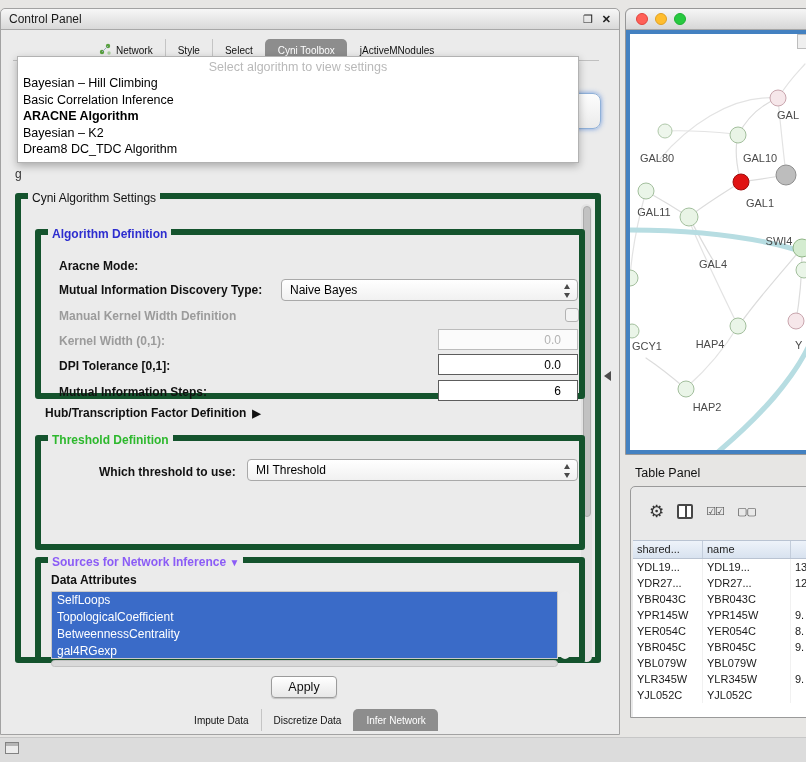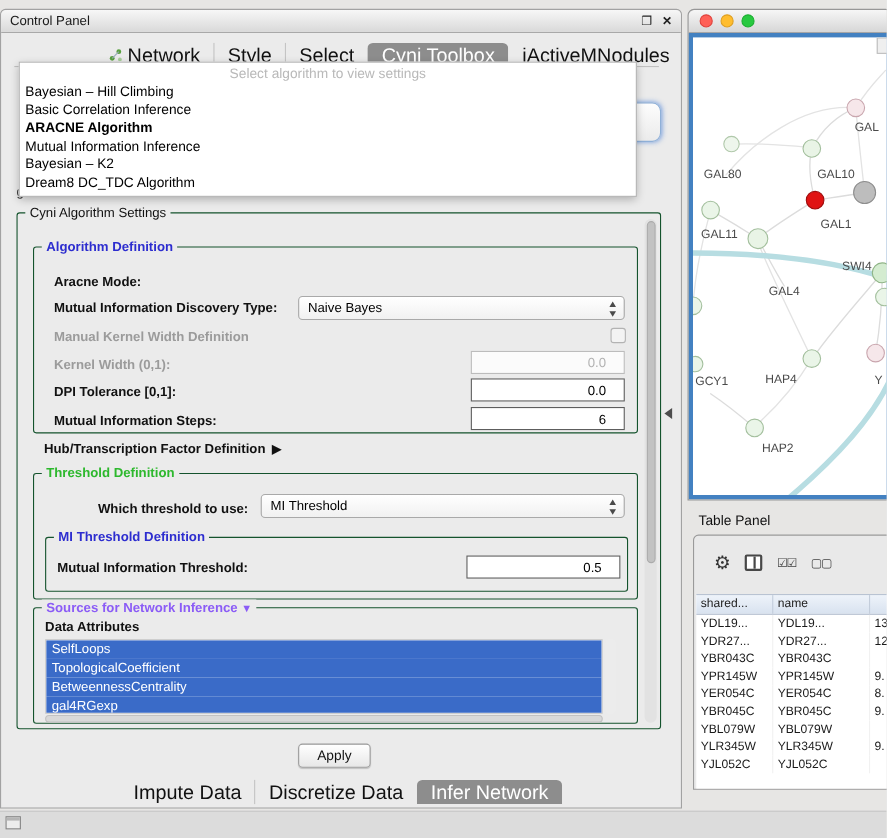--- a/index.html
+++ b/index.html
@@ -18,21 +18,21 @@
   .titlebar { position:absolute; left:0; top:0; right:0; height:21px;
         background:linear-gradient(#f7f7f7,#d9d9d9); border-bottom:1px solid #a8a8a8;
         display:flex; align-items:center; padding:0 8px; border-radius:5px 5px 0 0; }
   .titlebar .ttl { flex:1; font-size:12px; color:#1a1a1a; }
   .winbtn { font-size:11px; color:#222; margin-left:9px; cursor:default; }
   .winbtn.close { font-weight:bold; }
 
   
   .tabrow { position:absolute; display:flex; height:22px; align-items:stretch; }
   .top-tabs { left:86px; top:30px; }
-  .tab { display:flex; align-items:center; gap:5px; padding:0 12px; font-size:18px;
+  .tab { display:flex; align-items:center; gap:5px; padding:0 12px; font-size:10px;
          border-left:1px solid #c4c4c4; color:#111; white-space:nowrap; }
   .tab:first-child { border-left:none; }
   .tab.sel { background:#8d8d8d; color:#fff; border-radius:5px 5px 0 0; border-left-color:transparent; }
   .tab.sel + .tab { border-left-color:transparent; }
   .tab-underline { left:12px; width:586px; top:51px; border-bottom:1px solid #c0c0c0; z-index:1; }
 
   .occluded-frag { left:14px; top:158px; font-size:12px; color:#333; z-index:2; }
 
   
   .combo-fragment { left:566px; top:84px; width:34px; height:36px; z-index:5;
@@ -41,21 +41,21 @@
         box-shadow:0 0 5px rgba(90,140,220,.85); }
 
   
   .algo-popup { left:16px; top:47px; width:562px; z-index:20; background:#fff;
         border:1px solid #b2b2b2; box-shadow:0 3px 8px rgba(0,0,0,.28); padding-bottom:4px; }
   .popup-placeholder { color:#b9b9b9; text-align:center; font-size:12.5px; padding:3px 0 1px; }
   .popup-item { font-size:12.5px; line-height:16.5px; padding:0 5px; color:#000; }
   .popup-item.bold { font-weight:bold; }
 
   
-  .groupbox { position:absolute; border:1px solid #14532d; border-radius:3px; }
+  .groupbox { position:absolute; border:6px solid #14532d; border-radius:3px; }
   .groupbox > .gb-title { position:absolute; top:-8px; left:7px; background:#ebebeb;
         padding:0 4px; font-size:12px; white-space:nowrap; }
   .gb-title.bluet { color:#2d2dcf; font-weight:bold; }
   .gb-title.greent { color:#2db82d; font-weight:bold; }
   .gb-title.boldt { font-weight:bold; color:#8b5cf6; }
 
   .settings-box { left:14px; top:184px; width:586px; height:470px; }
 
   .settings-scroll { position:absolute; right:3px; top:5px; width:11px; height:458px;
         background:#e2e2e2; border-radius:6px; }
@@ -185,21 +185,20 @@
   <span class="abs occluded-frag">g</span>
 
   <div class="abs combo-fragment"></div>
 
   <div class="abs algo-popup">
     <div class="popup-placeholder">Select algorithm to view settings</div>
     <div id="algo-popup-items">
         <div class="popup-item">Bayesian – Hill Climbing</div>
         <div class="popup-item">Basic Correlation Inference</div>
         <div class="popup-item bold">ARACNE Algorithm</div>
-        <div class="popup-item">Mutual Information Inference</div>
         <div class="popup-item">Bayesian – K2</div>
         <div class="popup-item">Dream8 DC_TDC Algorithm</div>
       </div>
   </div>
 
   <div class="groupbox settings-box">
     <span class="gb-title">Cyni Algorithm Settings</span>
 
     <div class="settings-scroll">
       <div class="settings-thumb"></div>
@@ -241,27 +240,20 @@
 
     <div class="groupbox" style="left:14px; top:236px; width:550px; height:115px;">
       <span class="gb-title greent">Threshold Definition</span>
 
       <span class="flabel" style="left:58px; top:24px;">Which threshold to use:</span>
       <div class="combo" style="left:206px; top:18px; width:331px;">
         <span>MI Threshold</span>
         <span class="combo-arrows"></span>
       </div>
 
-      <div class="groupbox" style="left:10px; top:57px; width:530px; height:50px;">
-        <span class="gb-title bluet">MI Threshold Definition</span>
-        <span class="flabel" style="left:10px; top:20px;">Mutual Information Threshold:</span>
-        <div class="tfield" style="left:382px; top:16px; width:140px;">
-          <span>0.5</span>
-        </div>
-      </div>
     </div>
 
     <div class="groupbox" style="left:14px; top:358px; width:550px; height:106px;">
       <span class="gb-title boldt"><span>Sources for Network Inference</span> <span style="font-size:10px;">▼</span></span>
 
       <span class="attr-label" style="left:10px; top:10px;">Data Attributes</span>
 
       <div id="attr-list" class="attr-list" style="left:10px; top:28px; width:507px; height:68px;">
           <div class="attr-item">SelfLoops</div>
           <div class="attr-item">TopologicalCoefficient</div>

